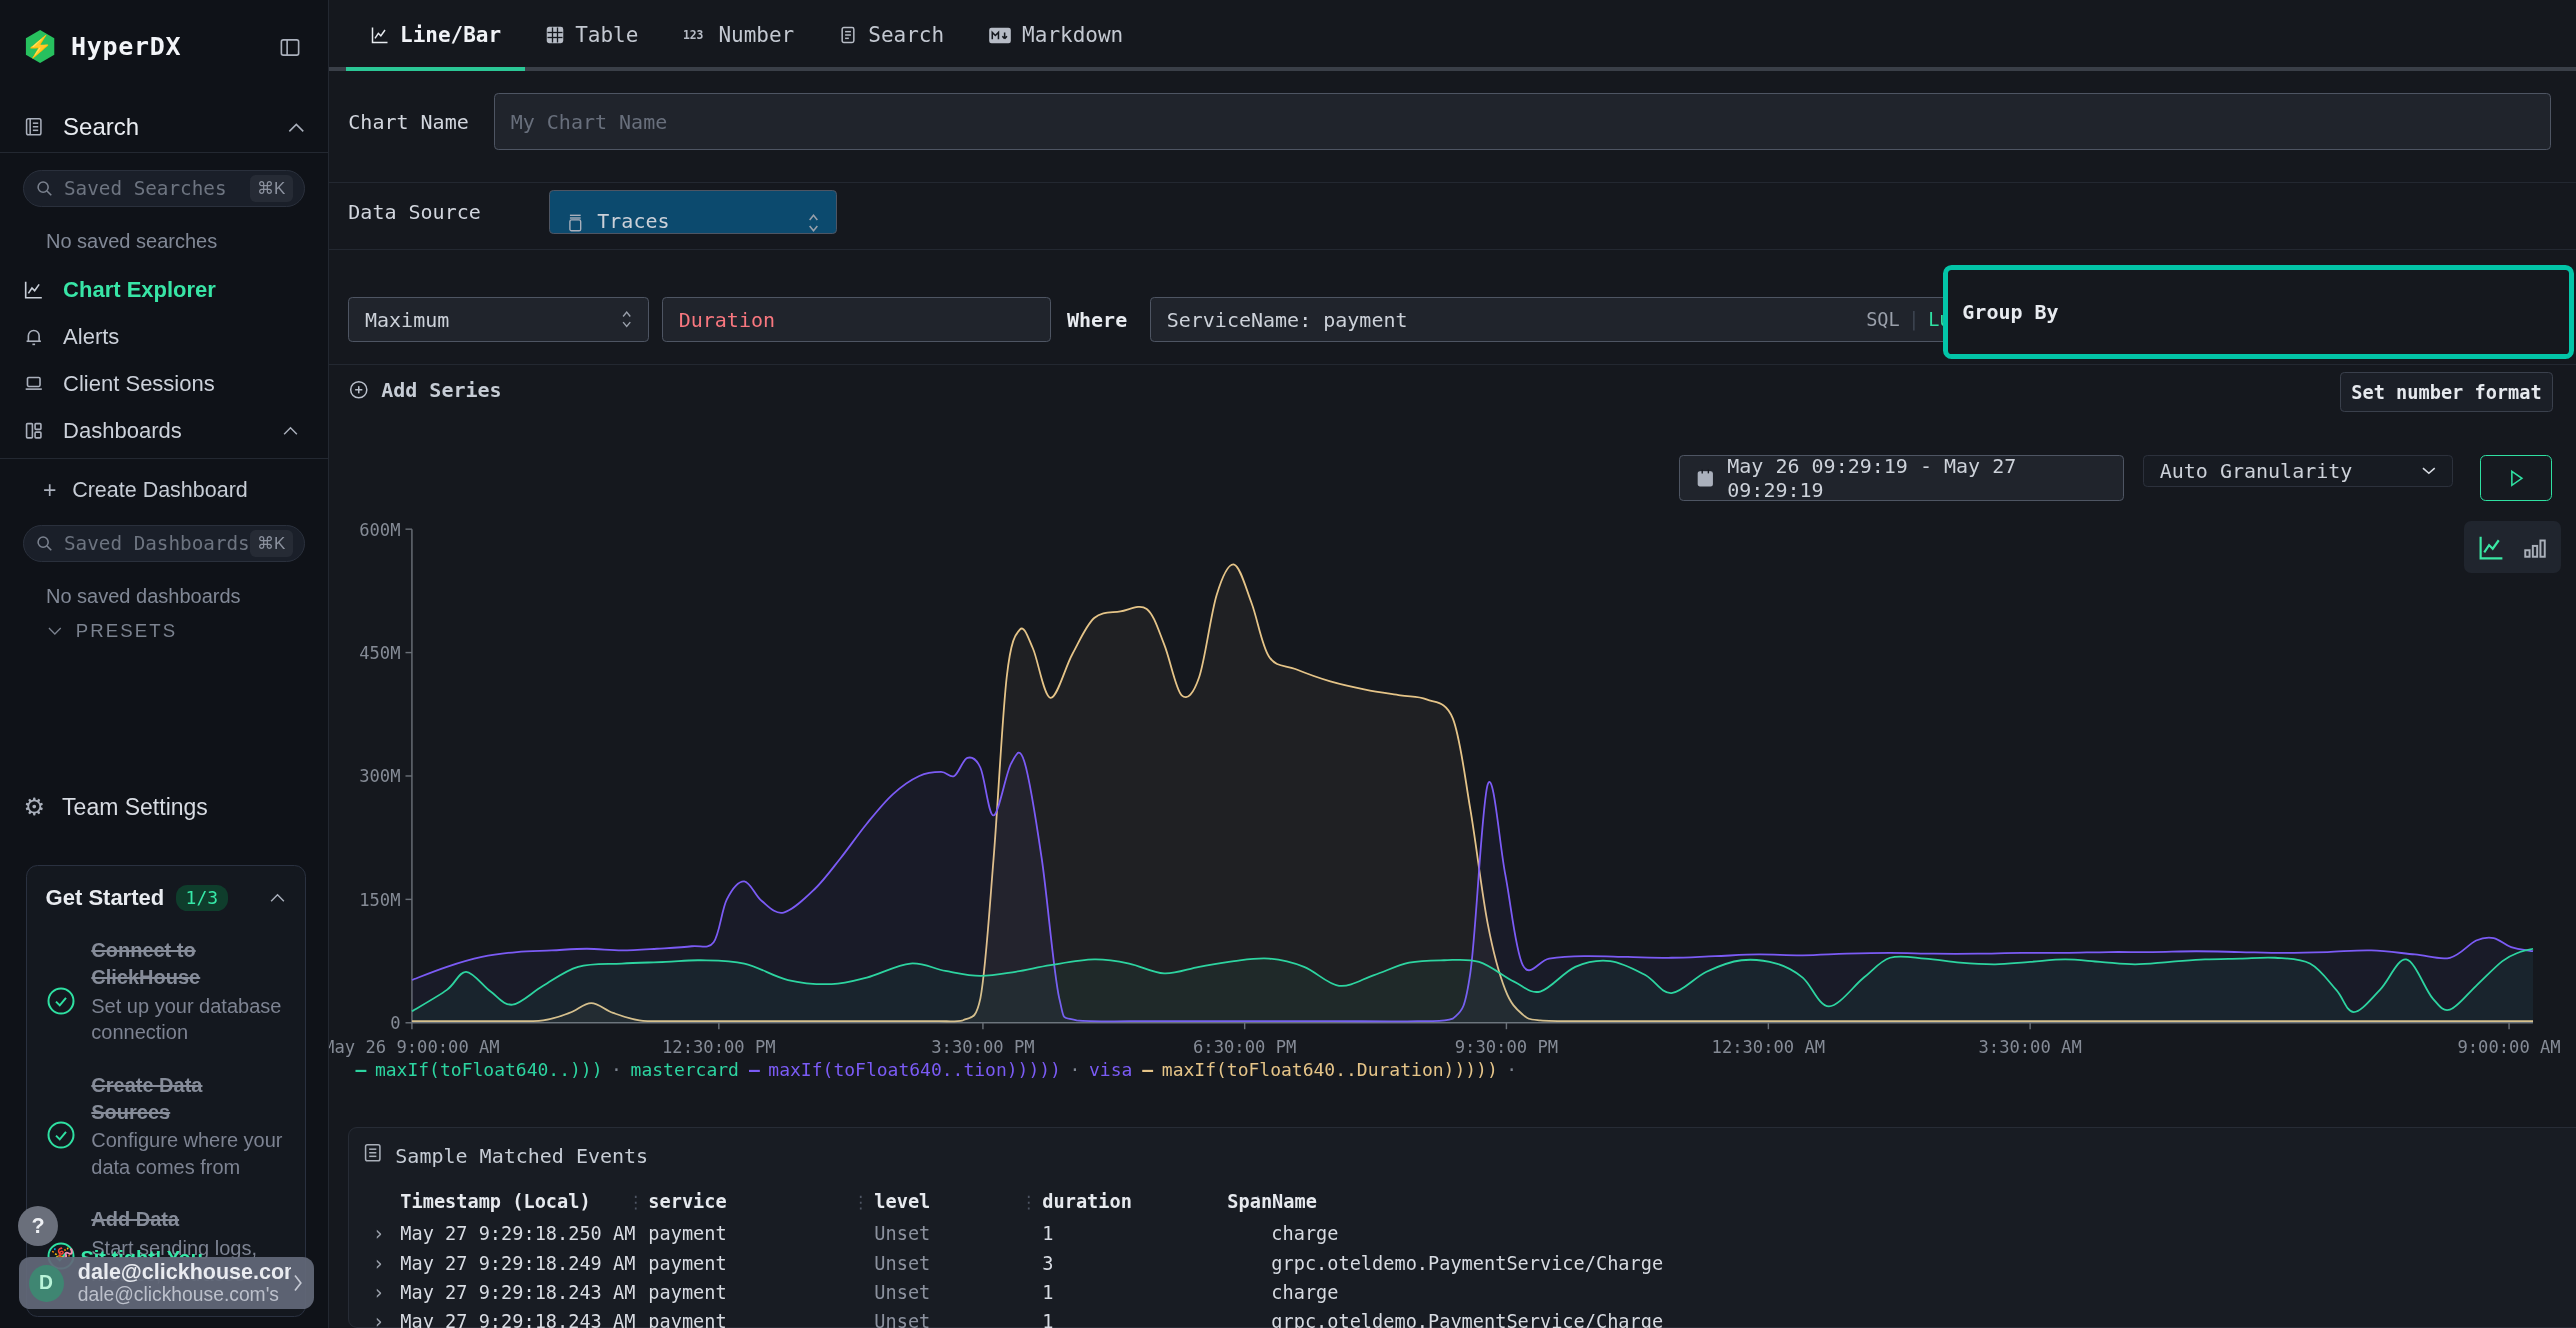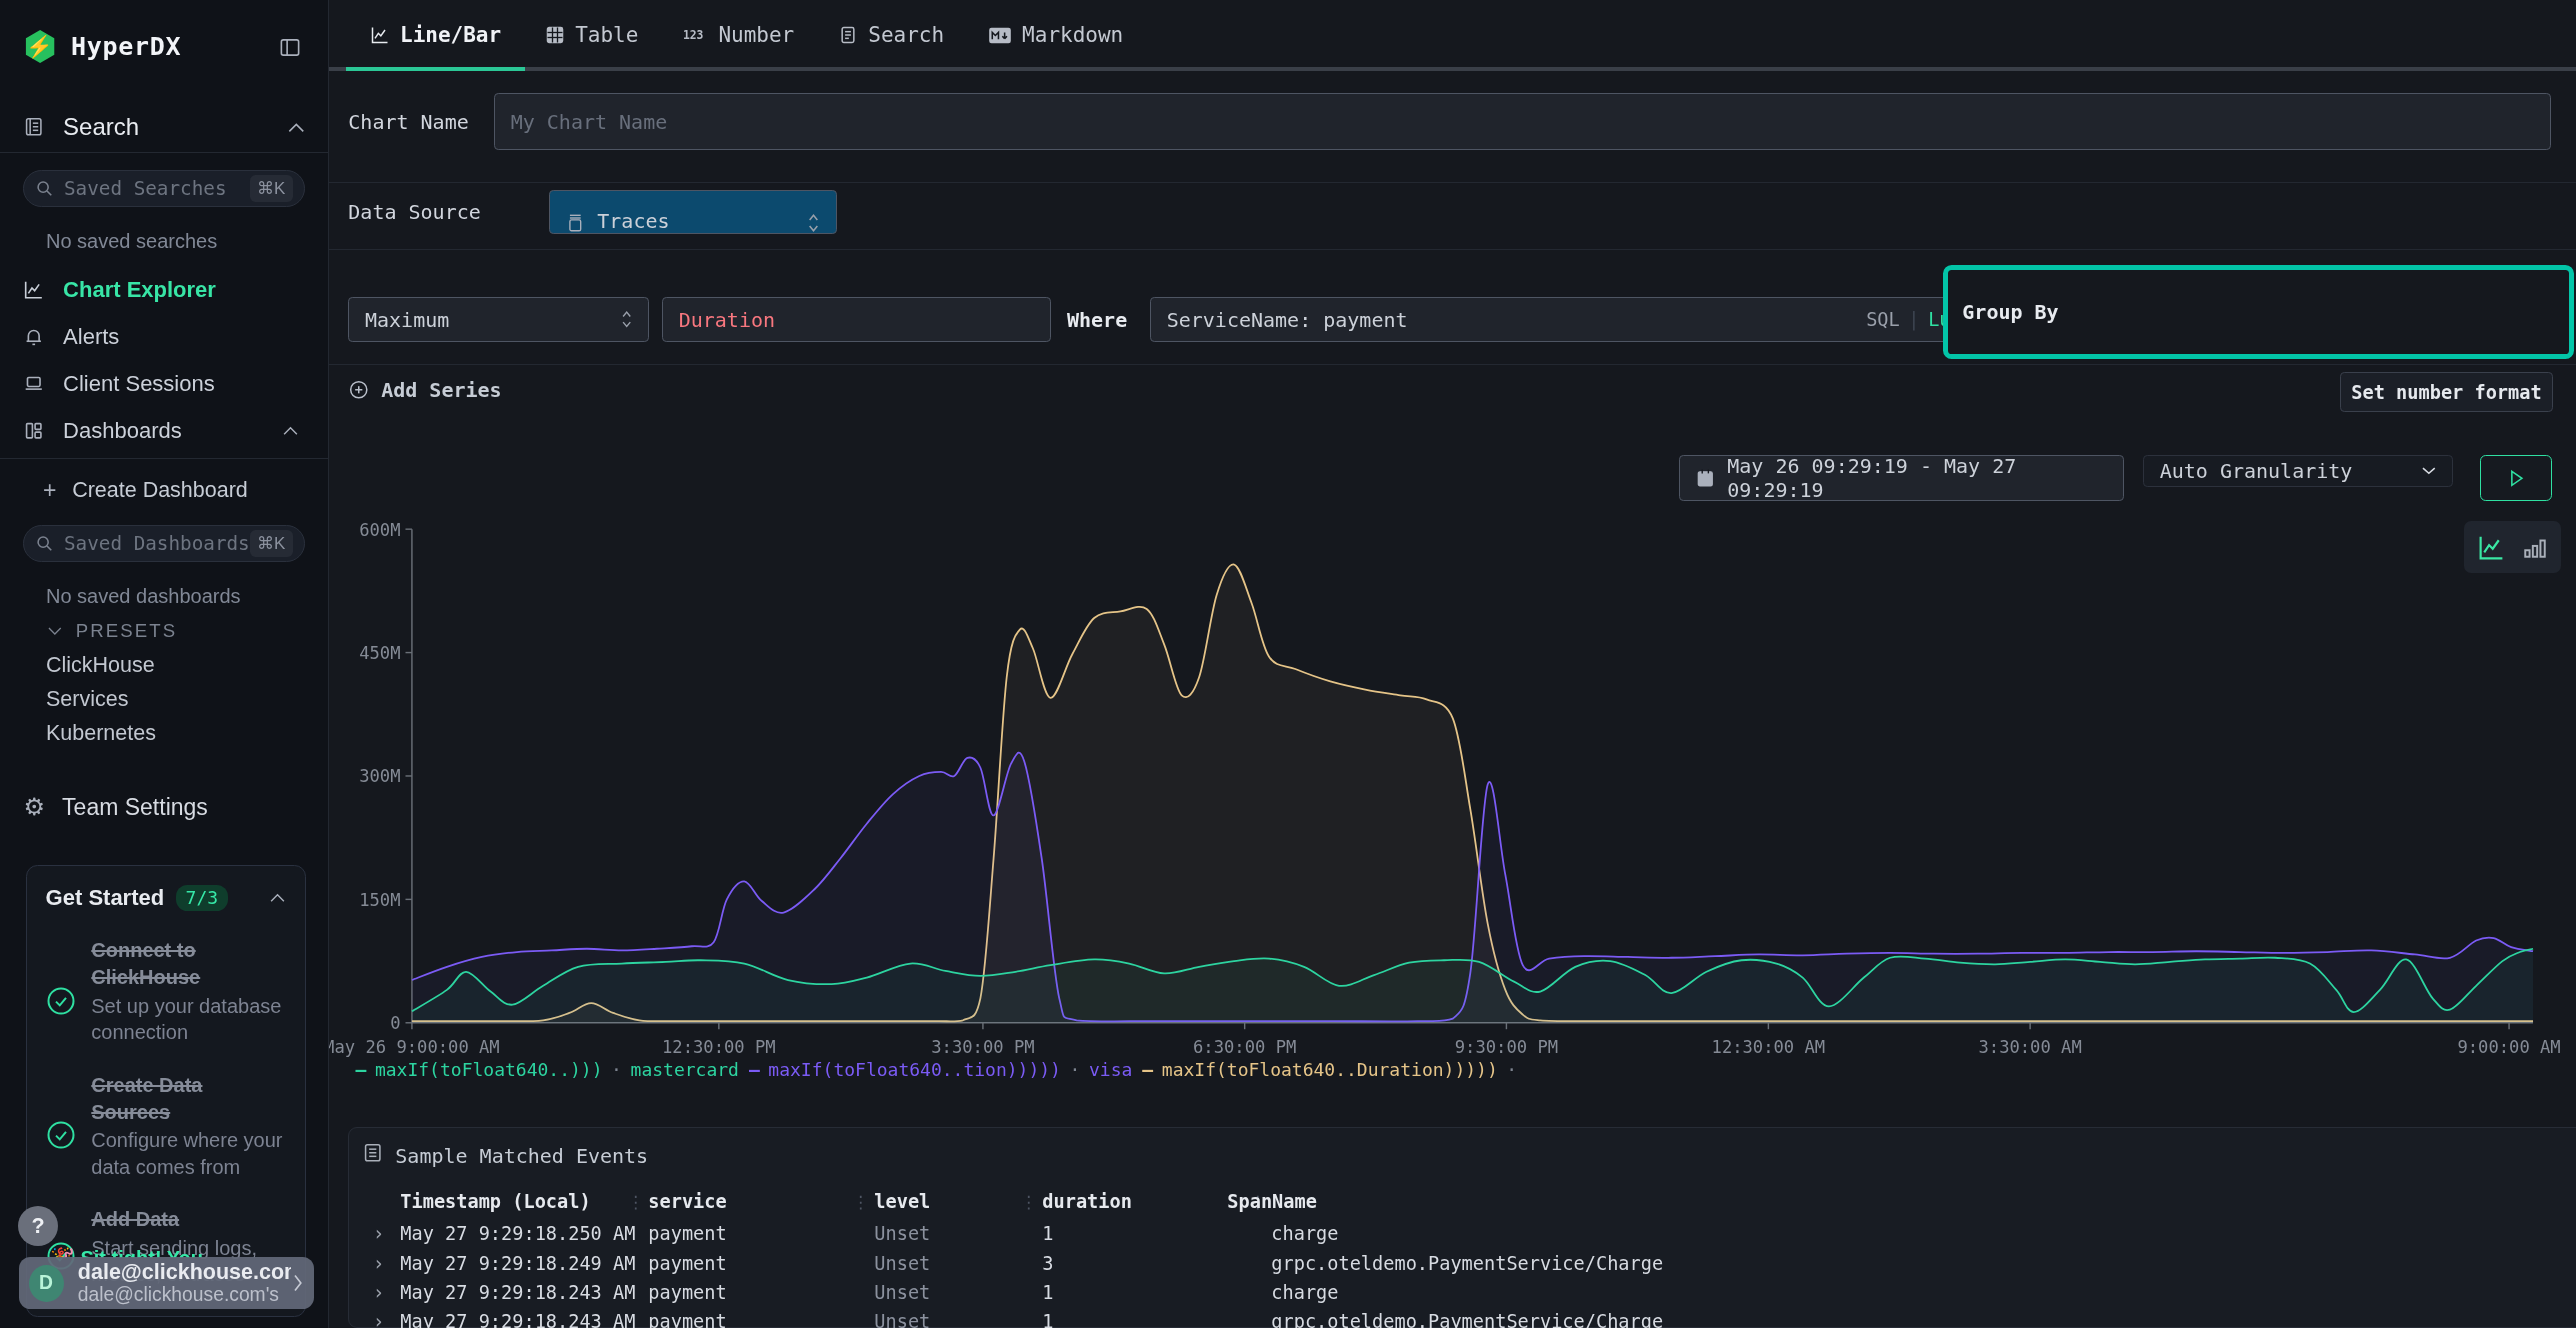--- a/index.html
+++ b/index.html
@@ -209,35 +209,30 @@
     <div class="sb-abs muted" style="left:46px; top:585px;">No saved dashboards</div>
 
     <div class="sb-abs" style="left:47px; top:620px; gap:13px;">
       <span class="icon">
         <svg class="ic" width="15.7" height="11.4" viewBox="0 0 24 14" fill="none" stroke="#7b828f" stroke-width="2">
             <polyline points="3,3 12,12 21,3"></polyline>
           </svg>
       </span>
       <span style="font-size:18.6px; letter-spacing:2.1px; color:#7b828f;">PRESETS</span>
     </div>
-    <div id="preset-list" style="position:absolute; left:0; top:648px; width:329px;">
-        <div class="preset-item">ClickHouse</div>
-        <div class="preset-item">Services</div>
-        <div class="preset-item">Kubernetes</div>
-      </div>
 
     <div class="sb-abs" style="left:23.6px; top:787px; gap:17px; height:40px;">
       <span class="icon" style="font-size:24px;">⚙</span>
       <span style="font-size:23px; color:#d7dbe2;">Team Settings</span>
     </div>
 
     <div class="gs-card">
       <div style="display:flex; align-items:center;">
         <span style="font-size:22px; font-weight:bold; color:#e8ebf0;">Get Started</span>
-        <span class="gs-badge">7/3</span>
+        <span class="gs-badge">1/3</span>
         <span class="icon" style="margin-left:auto;">
           <svg class="ic" width="17" height="11.4" viewBox="0 0 24 14" fill="none" stroke="#aab0bc" stroke-width="2">
               <polyline points="3,12 12,3 21,12"></polyline>
             </svg>
         </span>
       </div>
       <div id="gs-items">
           <div class="gs-item">
             <span class="icon" style="margin-right:15.7px; margin-top:18.6px;">
               <svg class="ic" width="30" height="30" viewBox="0 0 24 24" fill="none" stroke="#2fe0a2" stroke-width="1.6">

